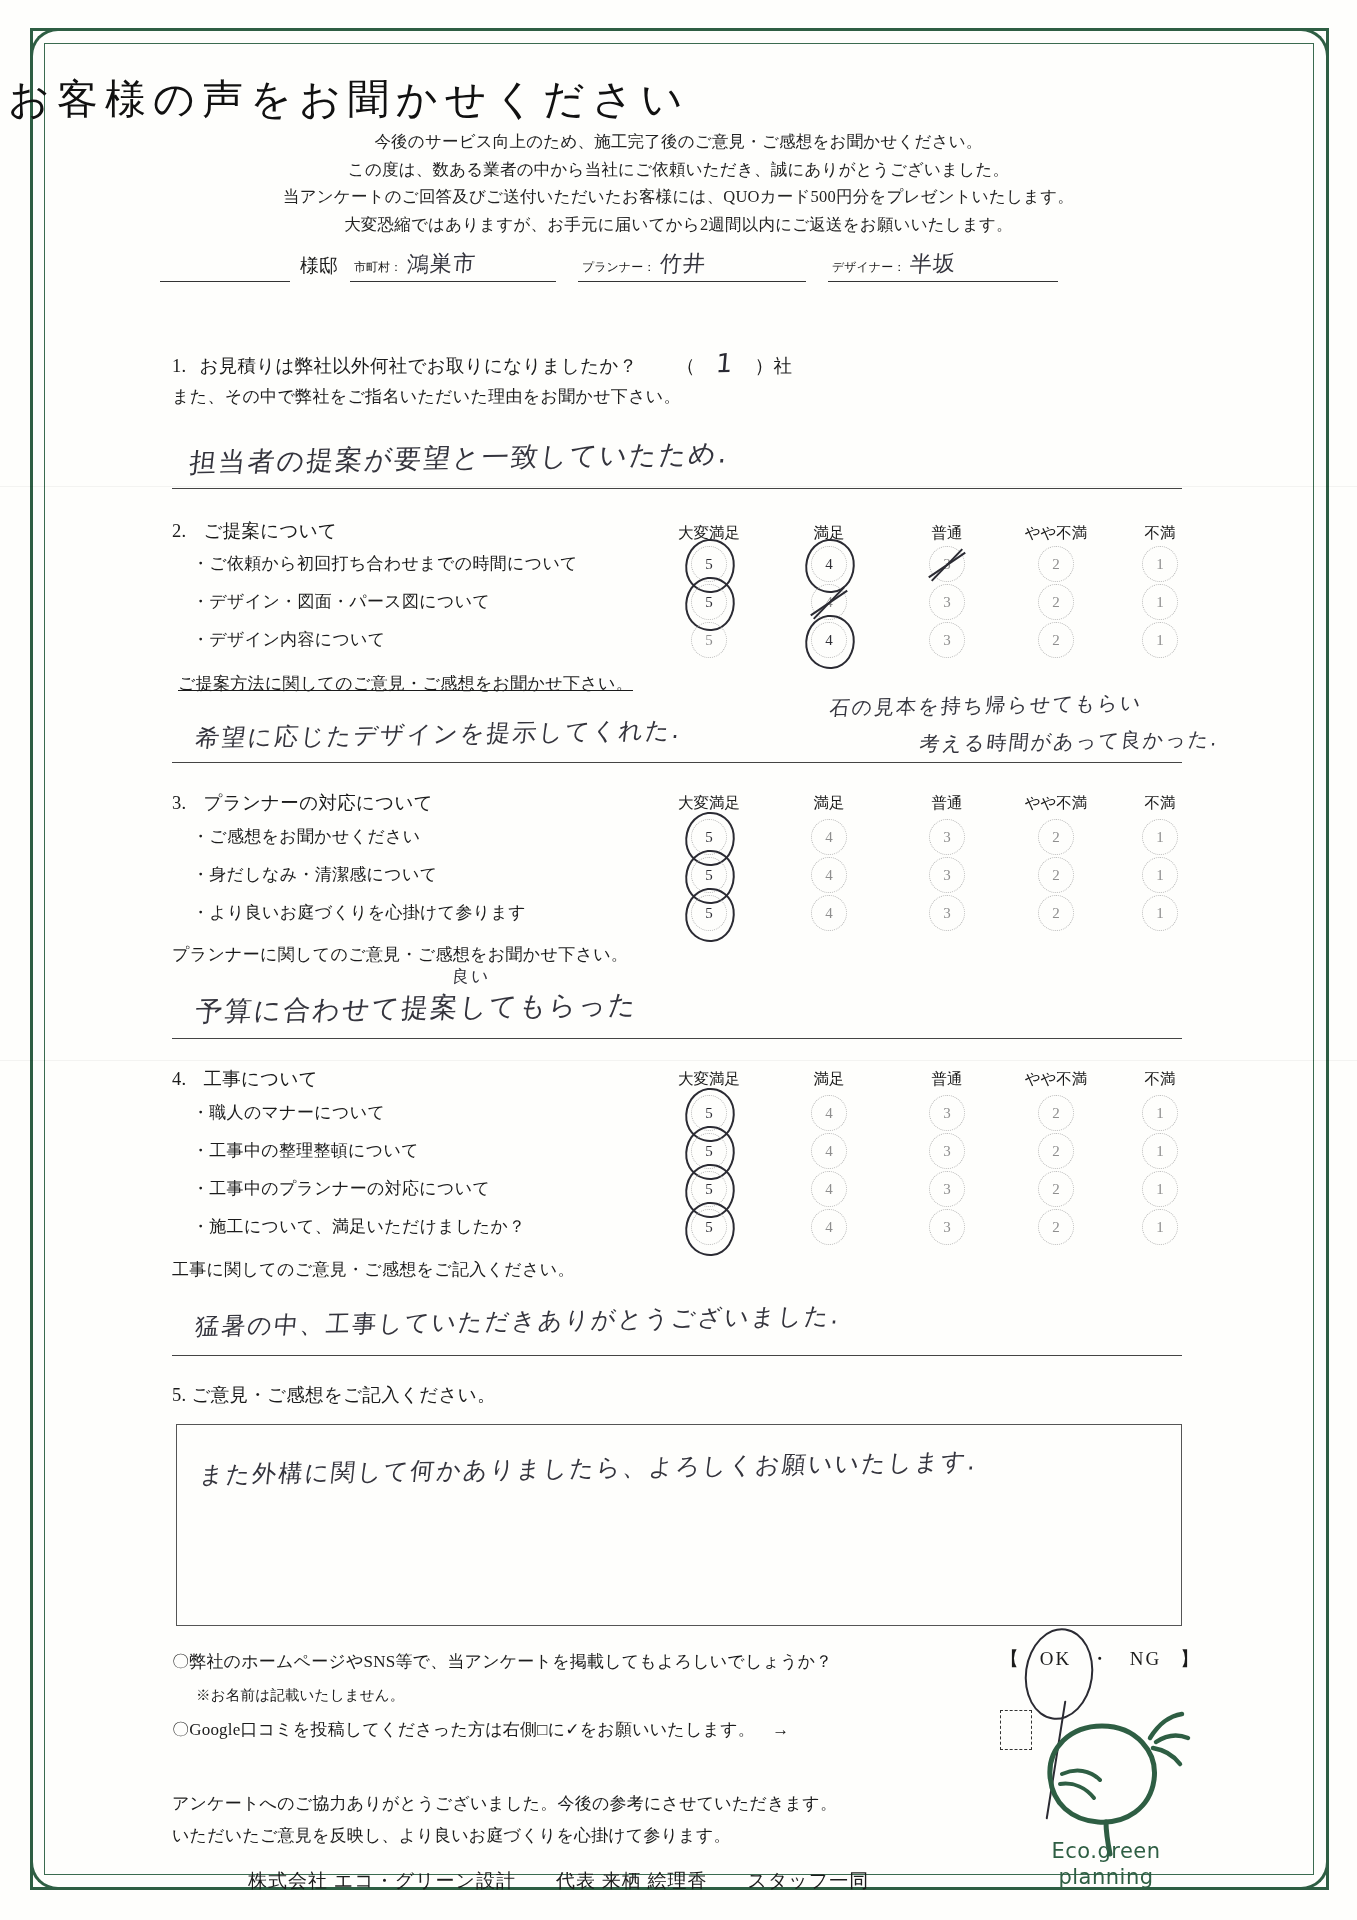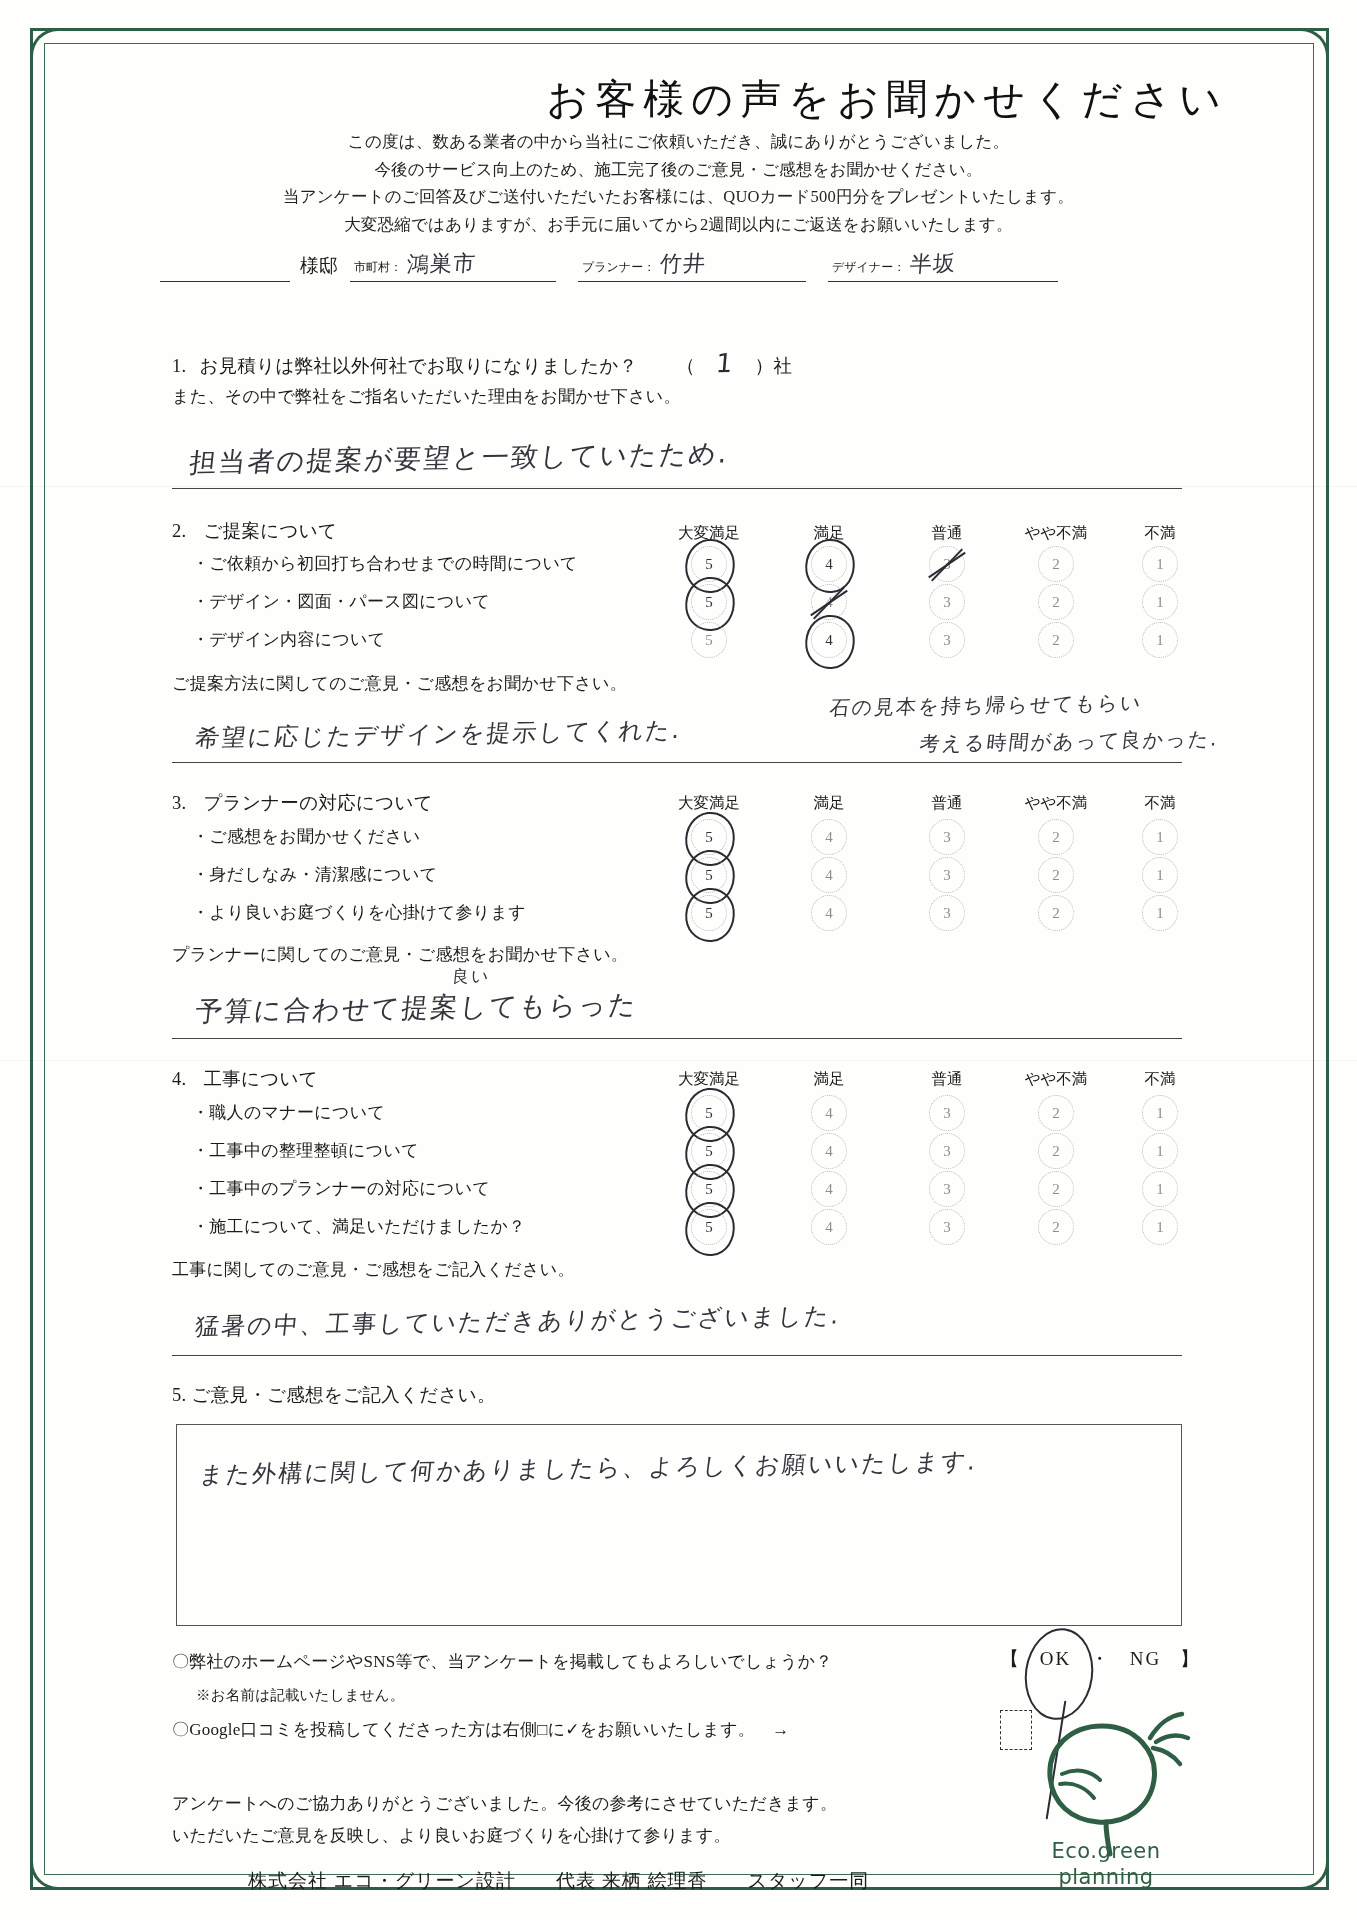--- a/index.html
+++ b/index.html
@@ -31,21 +31,21 @@
         border-top-right-radius:28px;}
   .c-bl{left:30px;bottom:30px;border-bottom:3px solid #2e5e43;border-left:3px solid #2e5e43;
         border-bottom-left-radius:28px;}
   .c-br{right:28px;bottom:30px;border-bottom:3px solid #2e5e43;border-right:3px solid #2e5e43;
         border-bottom-right-radius:28px;}
 
   .content{position:absolute;left:0;top:0;width:1357px;height:1920px;}
 
   
   .title{
-    position:absolute;left:0;top:72px;width:1228px;text-align:right;
+    position:absolute;left:8px;top:72px;width:1228px;text-align:left;
     font-size:41px;letter-spacing:7px;color:#111;
     font-family:"Liberation Serif","DejaVu Serif",serif;
   }
   .intro{
     position:absolute;left:0;top:128px;width:1357px;text-align:center;
     font-size:16.5px;line-height:27.5px;color:#222;letter-spacing:0.2px;
   }
   .intro div{white-space:nowrap;}
 
   
@@ -152,22 +152,22 @@
   <div class="corner c-br"></div>
 
   <div class="scan-fold" style="top:486px;"></div>
   <div class="scan-fold" style="top:1060px;"></div>
 
   <div class="content">
 
     <div class="title">お客様の声をお聞かせください</div>
 
     <div class="intro">
+      <div>今後のサービス向上のため、施工完了後のご意見・ご感想をお聞かせください。</div>
       <div>この度は、数ある業者の中から当社にご依頼いただき、誠にありがとうございました。</div>
-      <div>今後のサービス向上のため、施工完了後のご意見・ご感想をお聞かせください。</div>
       <div>当アンケートのご回答及びご送付いただいたお客様には、QUOカード500円分をプレゼントいたします。</div>
       <div>大変恐縮ではありますが、お手元に届いてから2週間以内にご返送をお願いいたします。</div>
     </div>
 
     <div class="inforow">
       <span class="blank" style="width:130px;height:30px;"></span>
       <span class="lbl" style="padding:0 12px 3px 10px;">様邸</span>
       <span class="fld">
         <span class="ln" style="min-width:198px;">
           <span class="lbl">市町村：</span>
@@ -225,21 +225,21 @@
     <div class="opt" style="left:1056px;top:584px;">2</div>
     <div class="opt" style="left:1160px;top:584px;">1</div>
 
     <div class="qsub" style="left:192px;top:628px;">・デザイン内容について</div>
     <div class="opt" style="left:709px;top:622px;">5</div>
     <div class="opt sel" style="left:829px;top:622px;">4</div>
     <div class="opt" style="left:947px;top:622px;">3</div>
     <div class="opt" style="left:1056px;top:622px;">2</div>
     <div class="opt" style="left:1160px;top:622px;">1</div>
 
-    <div class="qsub" style="left:172px;top:672px;">ご提案方法に関してのご意見・ご感想をお聞かせ下さい。</div>
+    <div class="qsub" style="left:178px;top:672px;text-decoration:underline;">ご提案方法に関してのご意見・ご感想をお聞かせ下さい。</div>
     <div class="answer mid" style="left:196px;top:718px;">希望に応じたデザインを提示してくれた.</div>
     <div class="answer sm" style="left:830px;top:692px;">石の見本を持ち帰らせてもらい</div>
     <div class="answer sm" style="left:920px;top:728px;">考える時間があって良かった.</div>
     <div class="ansline" style="left:172px;top:762px;width:1010px;"></div>
 
     <div class="q" style="left:172px;top:790px;">
       <span>3.</span>
       <span style="margin-left:12px;">プランナーの対応について</span>
     </div>
     <div class="scale-hdr" style="left:0;top:793px;width:1357px;">

